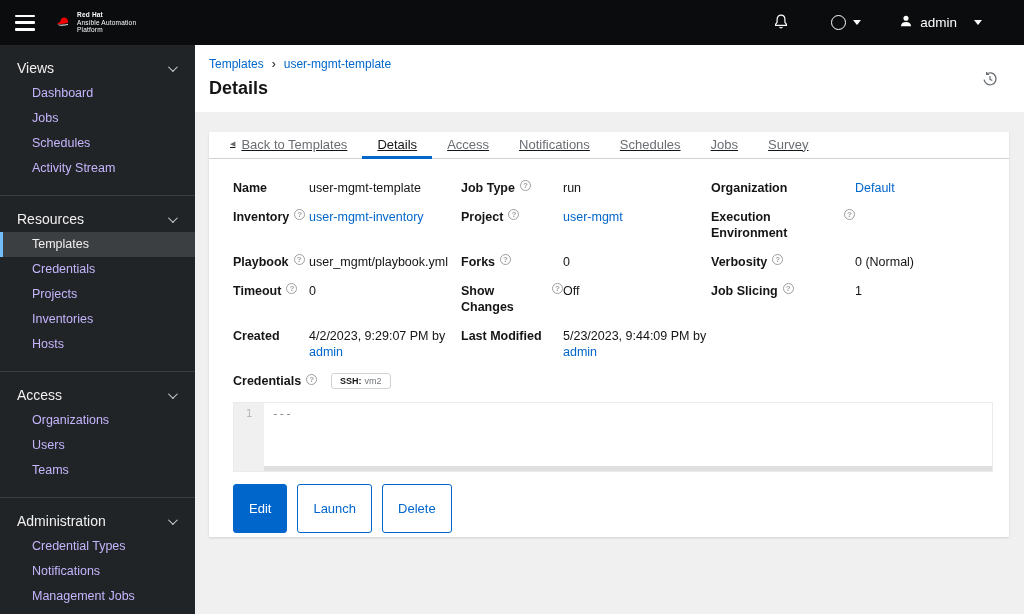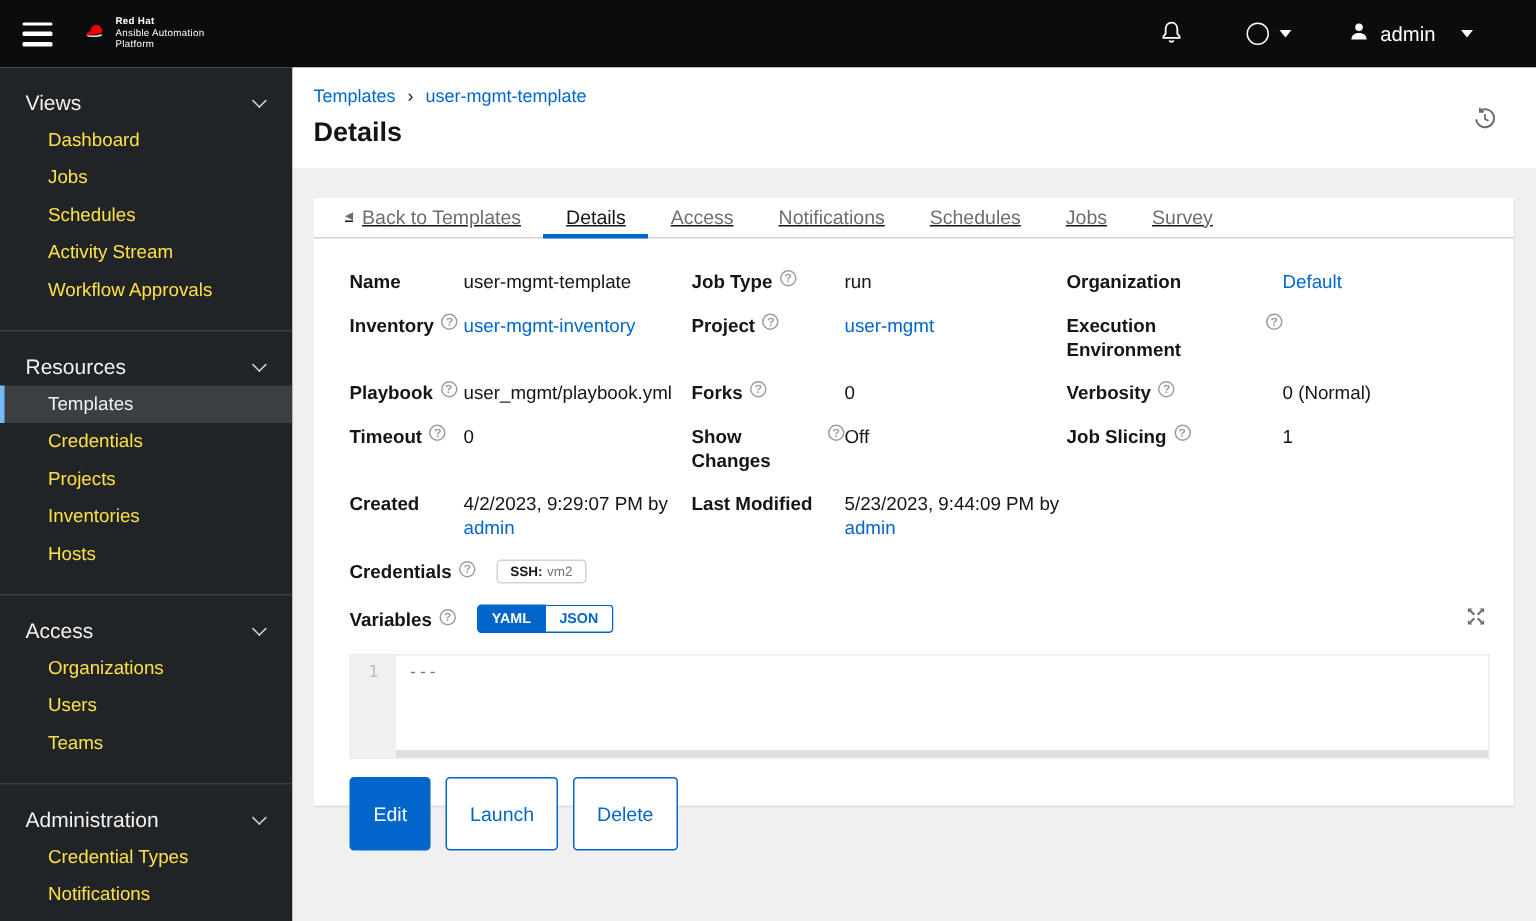--- a/index.html
+++ b/index.html
@@ -30,21 +30,21 @@
 
   
   .sidebar { width:195px; background:#212427; flex-shrink:0; overflow:hidden; }
   .nav-section { padding:10px 0 14px; }
   .nav-section + .nav-section { border-top:1px solid #3c3f42; }
   .sec-head { height:26px; display:flex; align-items:center; justify-content:space-between;
     padding:0 20px 0 17px; color:#f0f0f0; font-size:14px; cursor:pointer; }
   .chev { width:7px; height:7px; border-right:1.7px solid #d2d2d2; border-bottom:1.7px solid #d2d2d2;
     transform:rotate(45deg) translateY(-2px); }
   .nav-item { display:block; padding:6px 8px 6px 29px; border-left:3px solid transparent;
-    color:#fde047; font-size:12.5px; cursor:pointer; line-height:13px; height:25px; }
+    color:#c4b5fd; font-size:12.5px; cursor:pointer; line-height:13px; height:25px; }
   .nav-item.active { background:#3c3f42; border-left-color:#73bcf7; color:#f0f0f0; }
 
   
   .main { flex:1; display:flex; flex-direction:column; min-width:0; }
   .page-header { background:#fff; padding:12px 16px 13px 14px; position:relative; }
   .breadcrumb { font-size:12px; display:flex; align-items:center; gap:8px; }
   .breadcrumb a { color:#0066cc; text-decoration:none; cursor:pointer; }
   .crumb-sep { color:#151515; font-size:12px; }
   .page-title { font-size:18px; font-weight:bold; margin-top:7px; }
   .history-btn { position:absolute; right:26px; top:26px; background:none; border:none; cursor:pointer; }
@@ -154,21 +154,20 @@
 
     <div class="nav-section">
       <div class="sec-head">
         <span>Views</span>
         <span class="chev"></span>
       </div>
       <a class="nav-item">Dashboard</a>
       <a class="nav-item">Jobs</a>
       <a class="nav-item">Schedules</a>
       <a class="nav-item">Activity Stream</a>
-      <a class="nav-item">Workflow Approvals</a>
     </div>
 
     <div class="nav-section">
       <div class="sec-head">
         <span>Resources</span>
         <span class="chev"></span>
       </div>
       <a class="nav-item active">Templates</a>
       <a class="nav-item">Credentials</a>
       <a class="nav-item">Projects</a>
@@ -340,38 +339,20 @@
             <span class="lbl">
                 <span>Credentials</span>
                 <span class="help"></span>
               </span>
             <span class="chip">
               <b>SSH:</b>
               <span class="chip-val">vm2</span>
             </span>
           </div>
 
-          <div class="field-row">
-            <span class="lbl">
-                <span>Variables</span>
-                <span class="help"></span>
-              </span>
-            <span class="toggle">
-              <button class="seg on">YAML</button>
-              <button class="seg off">JSON</button>
-            </span>
-            <button class="expand-btn">
-              <span>
-                <svg width="14" height="14" viewBox="0 0 14 14" stroke="#6a6e73" stroke-width="1.4" fill="#6a6e73">
-                  <path d="M5.9 5.9 3 3 M8.1 8.1 11 11 M8.1 5.9 11 3 M5.9 8.1 3 11" fill="none"></path>
-                  <path d="M1.6 1.6h3.1L1.6 4.7zM12.4 1.6v3.1L9.3 1.6zM12.4 12.4H9.3l3.1-3.1zM1.6 12.4V9.3l3.1 3.1z" stroke="none"></path>
-                </svg>
-              </span>
-            </button>
-          </div>
 
           <div class="editor">
             <div class="gutter">1</div>
             <div class="code">---</div>
             <div class="hscroll"></div>
           </div>
 
           <div class="actions">
             <button class="btn primary">Edit</button>
             <button class="btn secondary">Launch</button>

